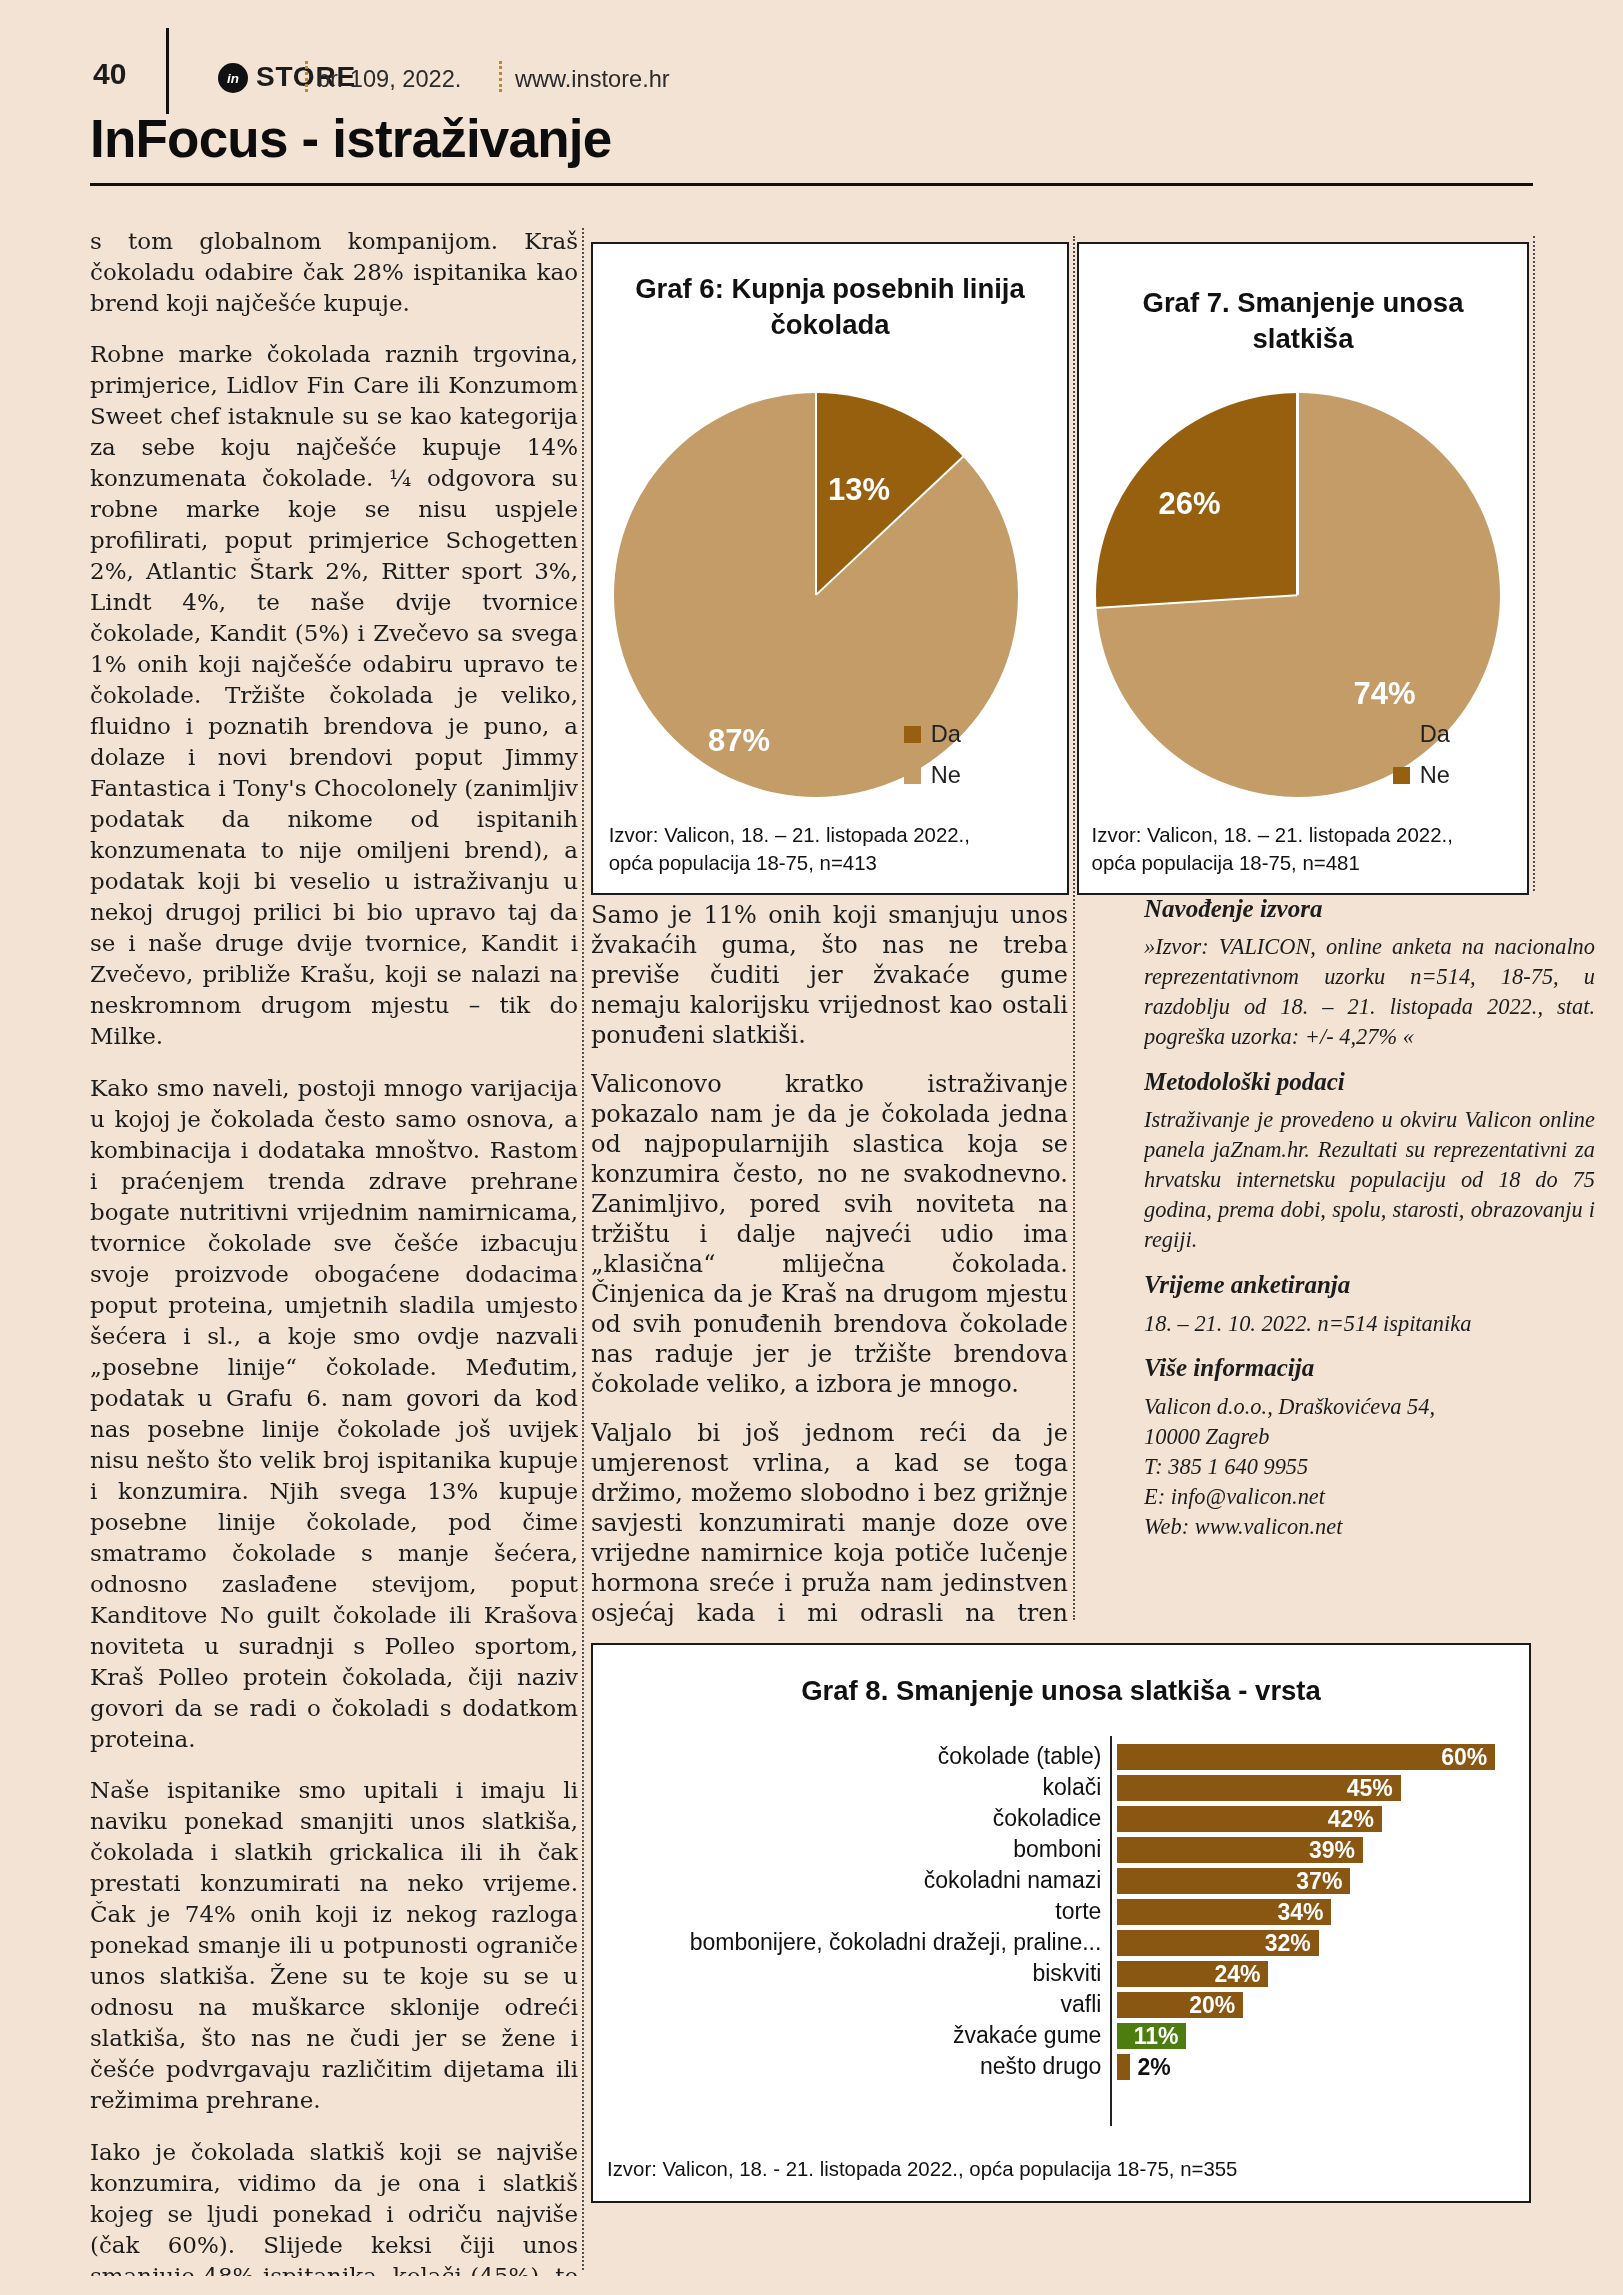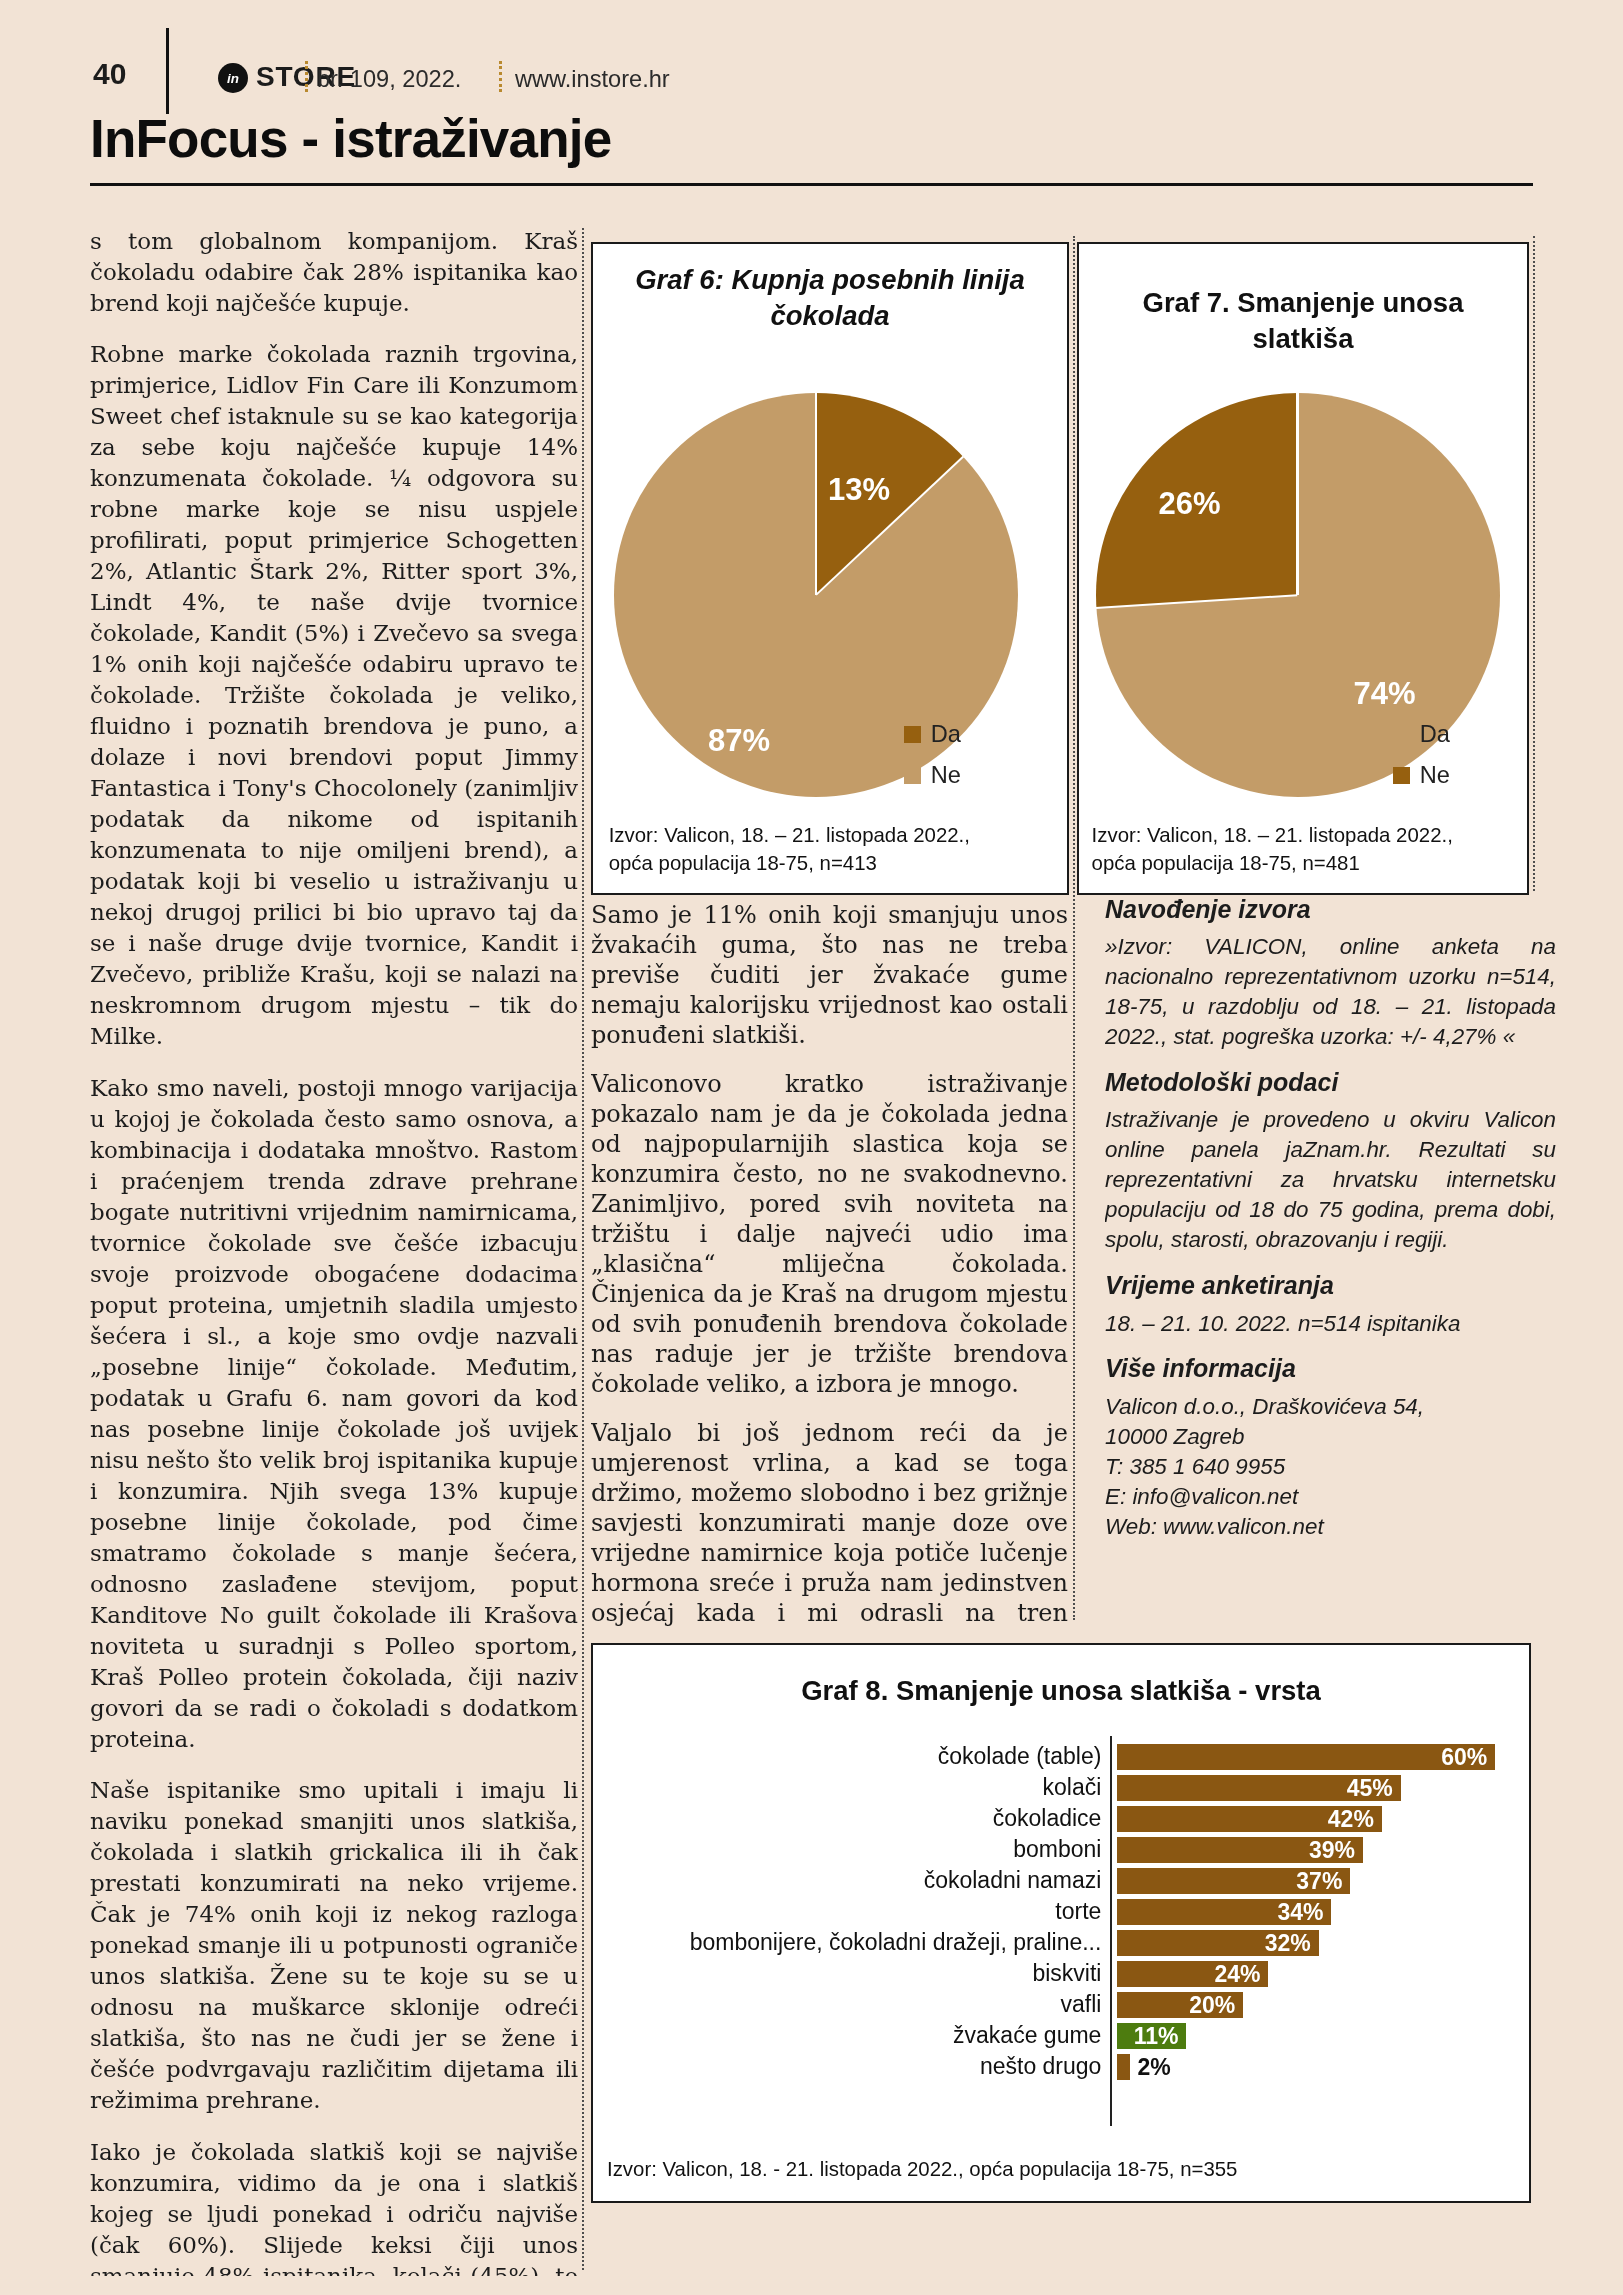--- a/index.html
+++ b/index.html
@@ -31,22 +31,22 @@
   #sep1{left:582px;top:228px;height:2042px;}
   #sep2{left:1073px;top:236px;height:1384px;}
   #sep3{left:1533px;top:236px;height:655px;}
 
   #col-mid-text{left:591px;top:900px;width:477px;height:730px;overflow:hidden;
     font-size:24px;line-height:30px;text-align:justify;}
   #col-mid-text p{margin:0 0 19px;}
   .endmark{float:right;width:17.3px;height:17.3px;margin-top:7.9px;background:#96600f;}
 
   
-  #col-right{left:1105px;top:895px;width:451px;height:730px;overflow:hidden;
-    font-family:Liberation Sans, sans-serif;font-style:italic;font-size:22.4px;line-height:30px;}
+  #col-right{left:1144px;top:895px;width:451px;height:730px;overflow:hidden;
+    font-family:Liberation Serif, serif;font-style:italic;font-size:22.4px;line-height:30px;}
   #col-right h3{margin:15.7px 0 9.4px;font-size:25px;line-height:28px;font-weight:bold;font-style:italic;}
   #col-right h3:first-child{margin-top:0;}
   #col-right p{margin:0 0 7.9px;text-align:justify;}
   #col-right .plain{text-align:left;margin:0;}
 
   
   .chartbox{background:#fff;border:2.4px solid #1a1a1a;}
   #graf6-box{left:591px;top:242px;width:474px;height:649px;}
   #graf7-box{left:1077px;top:242px;width:448px;height:649px;}
   #graf8-box{left:591px;top:1643px;width:936px;height:556px;}
@@ -98,21 +98,21 @@
   <p>Kako smo naveli, postoji mnogo varijacija u kojoj je čokolada često samo osnova, a kombinacija i dodataka mnoštvo. Rastom i praćenjem trenda zdrave prehrane bogate nutritivni vrijednim namirnicama, tvornice čokolade sve češće izbacuju svoje proizvode obogaćene dodacima poput proteina, umjetnih sladila umjesto šećera i sl., a koje smo ovdje nazvali „posebne linije“ čokolade. Međutim, podatak u Grafu 6. nam govori da kod nas posebne linije čokolade još uvijek nisu nešto što velik broj ispitanika kupuje i konzumira. Njih svega 13% kupuje posebne linije čokolade, pod čime smatramo čokolade s manje šećera, odnosno zaslađene stevijom, poput Kanditove No guilt čokolade ili Krašova noviteta u suradnji s Polleo sportom, Kraš Polleo protein čokolada, čiji naziv govori da se radi o čokoladi s dodatkom proteina.</p>
   <p>Naše ispitanike smo upitali i imaju li naviku ponekad smanjiti unos slatkiša, čokolada i slatkih grickalica ili ih čak prestati konzumirati na neko vrijeme. Čak je 74% onih koji iz nekog razloga ponekad smanje ili u potpunosti ograniče unos slatkiša. Žene su te koje su se u odnosu na muškarce sklonije odreći slatkiša, što nas ne čudi jer se žene i češće podvrgavaju različitim dijetama ili režimima prehrane.</p>
   <p>Iako je čokolada slatkiš koji se najviše konzumira, vidimo da je ona i slatkiš kojeg se ljudi ponekad i odriču najviše (čak 60%). Slijede keksi čiji unos smanjuje 48% ispitanika, kolači (45%), te čokoladice (42%) i bomboni (39%). Vidjeli smo da se biskviti i vafli najrjeđe konzumiraju, pa to objašnjava i podatak da se njihova konzumacija najmanje smanjuje.</p>
 </div>
 
 <div class="abs vsep" id="sep1"></div>
 <div class="abs vsep" id="sep2"></div>
 <div class="abs vsep" id="sep3"></div>
 
 <div class="abs chartbox" id="graf6-box">
-  <div class="chart-title" style="top:18px;font-style:italic;">Graf 6: Kupnja posebnih linija čokolada</div>
+  <div class="chart-title" style="top:27px;">Graf 6: Kupnja posebnih linija čokolada</div>
   <div class="pie" style="left: 21px; top: 149px; width: 404px; height: 404px; background: conic-gradient(rgb(150, 96, 15) 0deg, rgb(150, 96, 15) 13%, rgb(195, 156, 104) 13%, rgb(195, 156, 104) 100%);">
     <div class="split"></div>
     <div class="split" style="transform: rotate(46.8deg);"></div>
     <div class="pie-label" style="left:214px;top:79px;">13%</div>
     <div class="pie-label" style="left:94px;top:330px;">87%</div>
   </div>
   <div class="legend" style="left:311px;top:477px;">
     <div class="legend-item">
       <span class="swatch" style="background: rgb(150, 96, 15);"></span>
       <span>Da</span>

